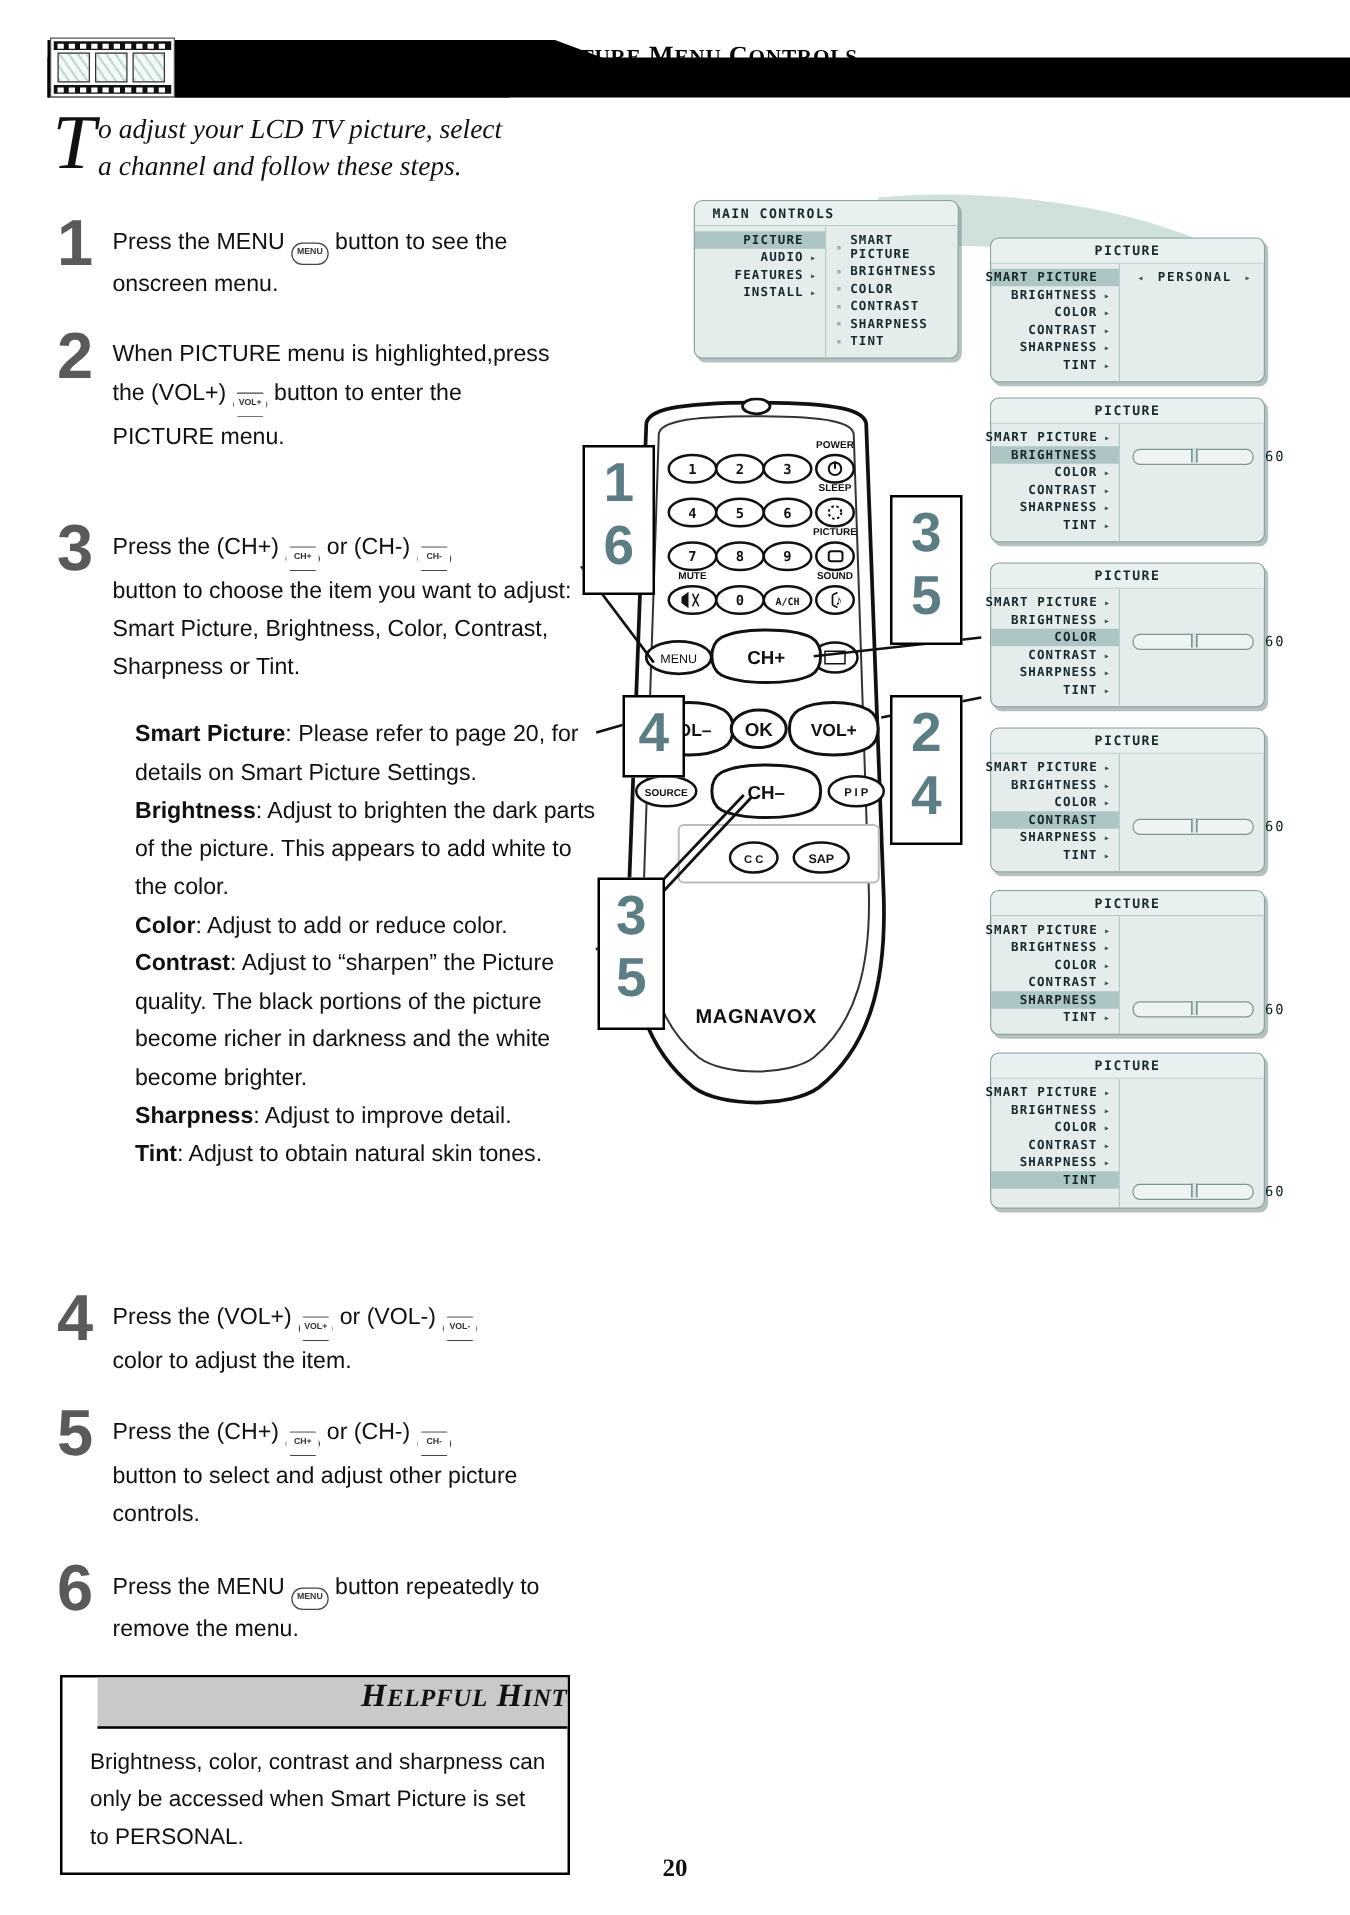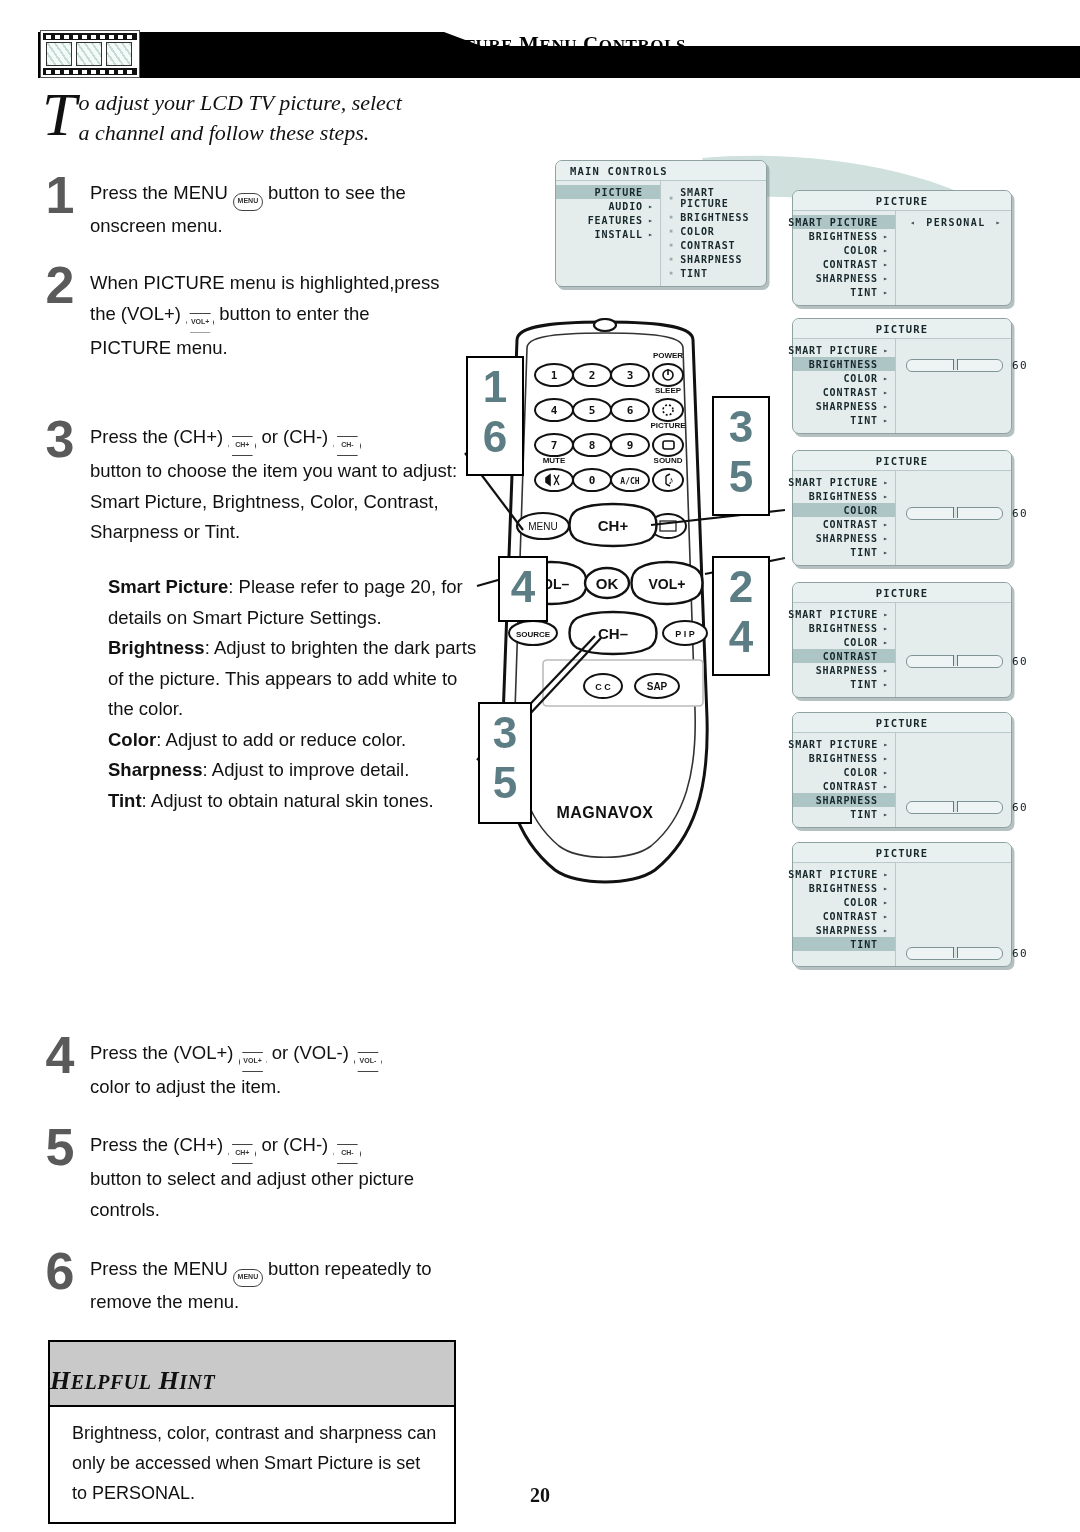--- a/index.html
+++ b/index.html
@@ -39,22 +39,22 @@
   .defs b{font-weight:bold;}
   .defs p{margin:0;}
   
   .key{display:inline-block;vertical-align:-4px;border:1.6px solid #444;color:#333;
      font-size:7px;font-weight:bold;text-align:center;letter-spacing:0;}
   .key.menu{width:28px;height:16px;line-height:14px;border-radius:9px;}
   .key.hexw{width:26px;height:18px;line-height:16px;
      clip-path:polygon(14% 0,86% 0,100% 50%,86% 100%,14% 100%,0 50%);}
   
   .hint{position:absolute;left:48px;top:1340px;width:408px;border:2.5px solid #000;background:#fff;box-sizing:border-box;}
-  .hint-title{background:#c9c9c9;border-bottom:2.5px solid #000;text-align:left;
-     font-family:"Liberation Serif",serif;font-style:italic;font-weight:bold;font-size:26px;padding:24px 0 9px;letter-spacing:.5px;}
+  .hint-title{background:#c9c9c9;border-bottom:2.5px solid #000;text-align:right;
+     font-family:"Liberation Serif",serif;font-style:italic;font-weight:bold;font-size:26px;padding:0 0 9px;letter-spacing:.5px;margin-left:28px;}
   .hint-title .sc{font-size:20px;}
   .hint-body{padding:11px 14px 14px 22px;font-size:18px;line-height:30px;}
   .pagenum{position:absolute;left:0;top:1484px;width:1080px;text-align:center;font-weight:bold;font-size:20px;
      font-family:"Liberation Serif",serif;}
   
   .osd{position:absolute;background:#e4ecec;border:1.6px solid #8fa2a2;border-radius:7px;
      box-shadow:2.5px 3px 0 rgba(120,140,140,.55);box-sizing:border-box;
      font-family:"DejaVu Sans Mono",monospace;}
   .osd-title{text-align:center;font-size:10.5px;font-weight:bold;letter-spacing:1.2px;
      color:#17282c;padding:4px 0 3px;border-bottom:1px solid #b9c9c9;background:#e9f0f0;border-radius:6px 6px 0 0;}
@@ -157,20 +157,21 @@
     <span class="key hexw">CH-</span><br>
     <span>button to choose the item you want to adjust: Smart Picture, Brightness, Color, Contrast,</span><br>
     <span>Sharpness or Tint.</span>
   </div>
 </div>
 
 <div class="defs" style="top:572px;">
   <p><b>Smart Picture</b><span>: Please refer to page 20, for details on Smart Picture Settings.</span></p>
   <p><b>Brightness</b><span>: Adjust to brighten the dark parts of the picture. This appears to add white to the color.</span></p>
   <p><b>Color</b><span>: Adjust to add or reduce color.</span></p>
+  <p><b>Contrast</b><span>: Adjust to “sharpen” the Picture quality. The black portions of the picture become richer in darkness and the white become brighter.</span></p>
   <p><b>Sharpness</b><span>: Adjust to improve detail.</span></p>
   <p><b>Tint</b><span>: Adjust to obtain natural skin tones.</span></p>
 </div>
 
 <div class="step" style="top:1038px;">
   <div class="num">4</div>
   <div class="body">
     <span>Press the (VOL+)</span>
     <span class="key hexw">VOL+</span>
     <span>or (VOL-)</span>

